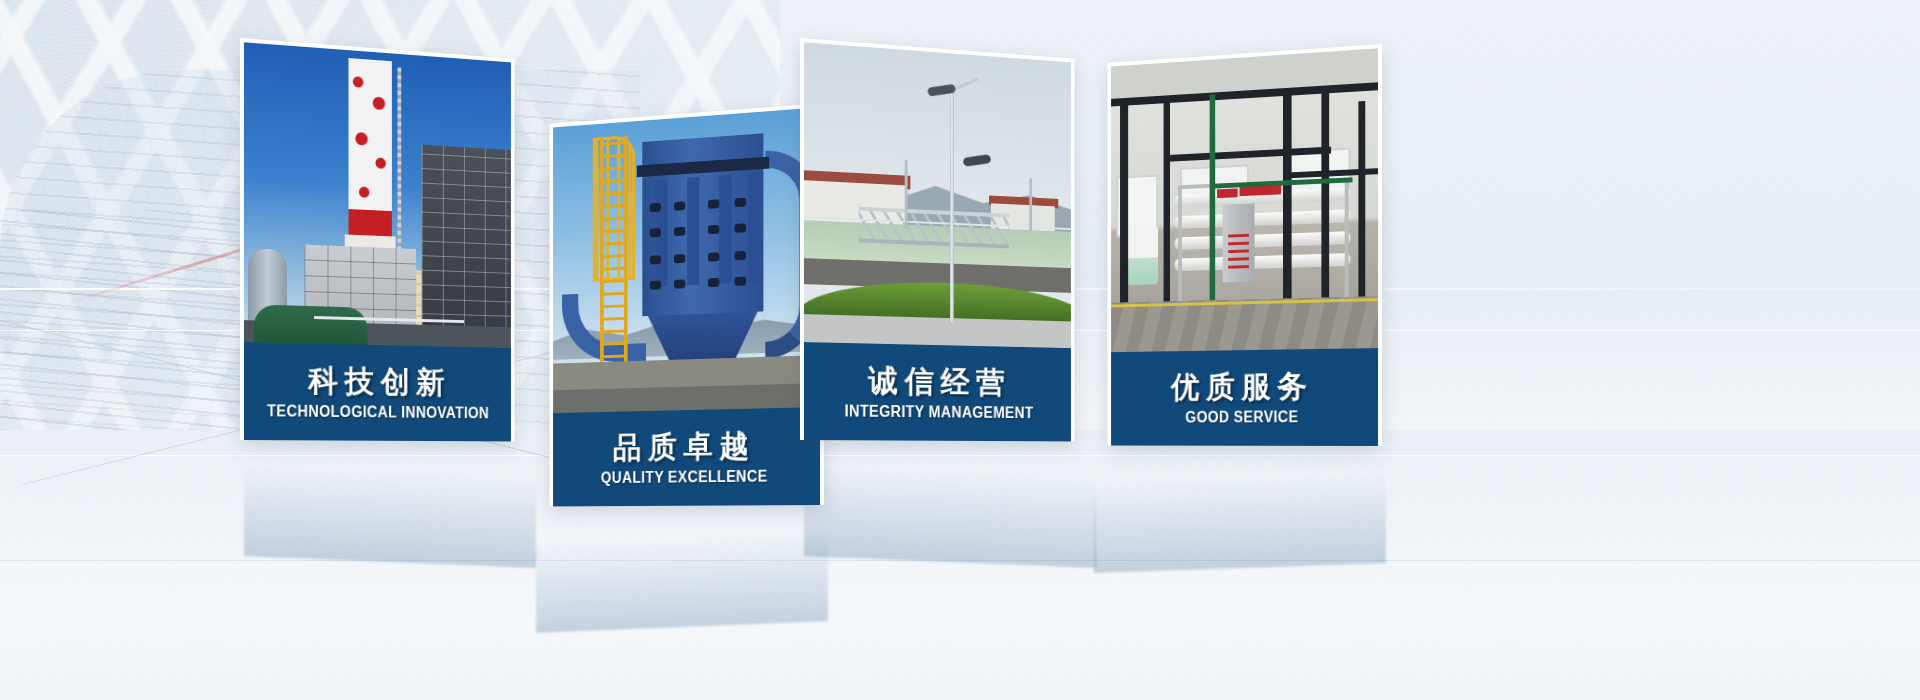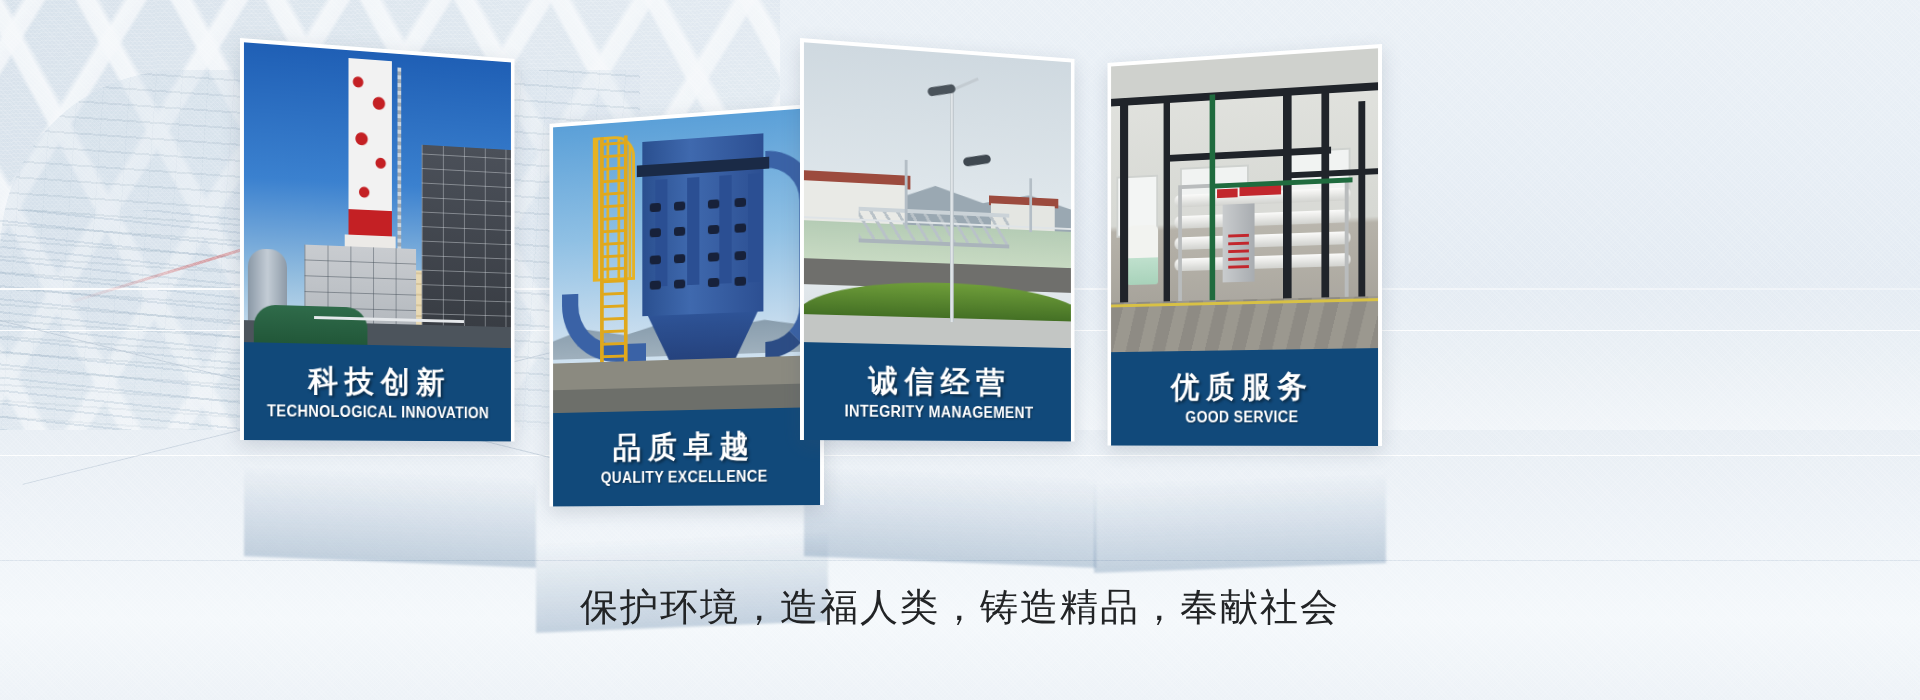--- a/index.html
+++ b/index.html
@@ -434,15 +434,14 @@
         <div class="p4-floor"></div>
         <div class="p4-yellow"></div>
       </div>
       <div class="caption">
         <div class="cap-cn">优质服务</div>
         <div class="cap-en">GOOD SERVICE</div>
       </div>
     </div>
   </div>
 
-  <div id="tagline">保护环境，造福人类，铸造精品，奉献社会</div>
 
 </div>
 
 </body></html>

